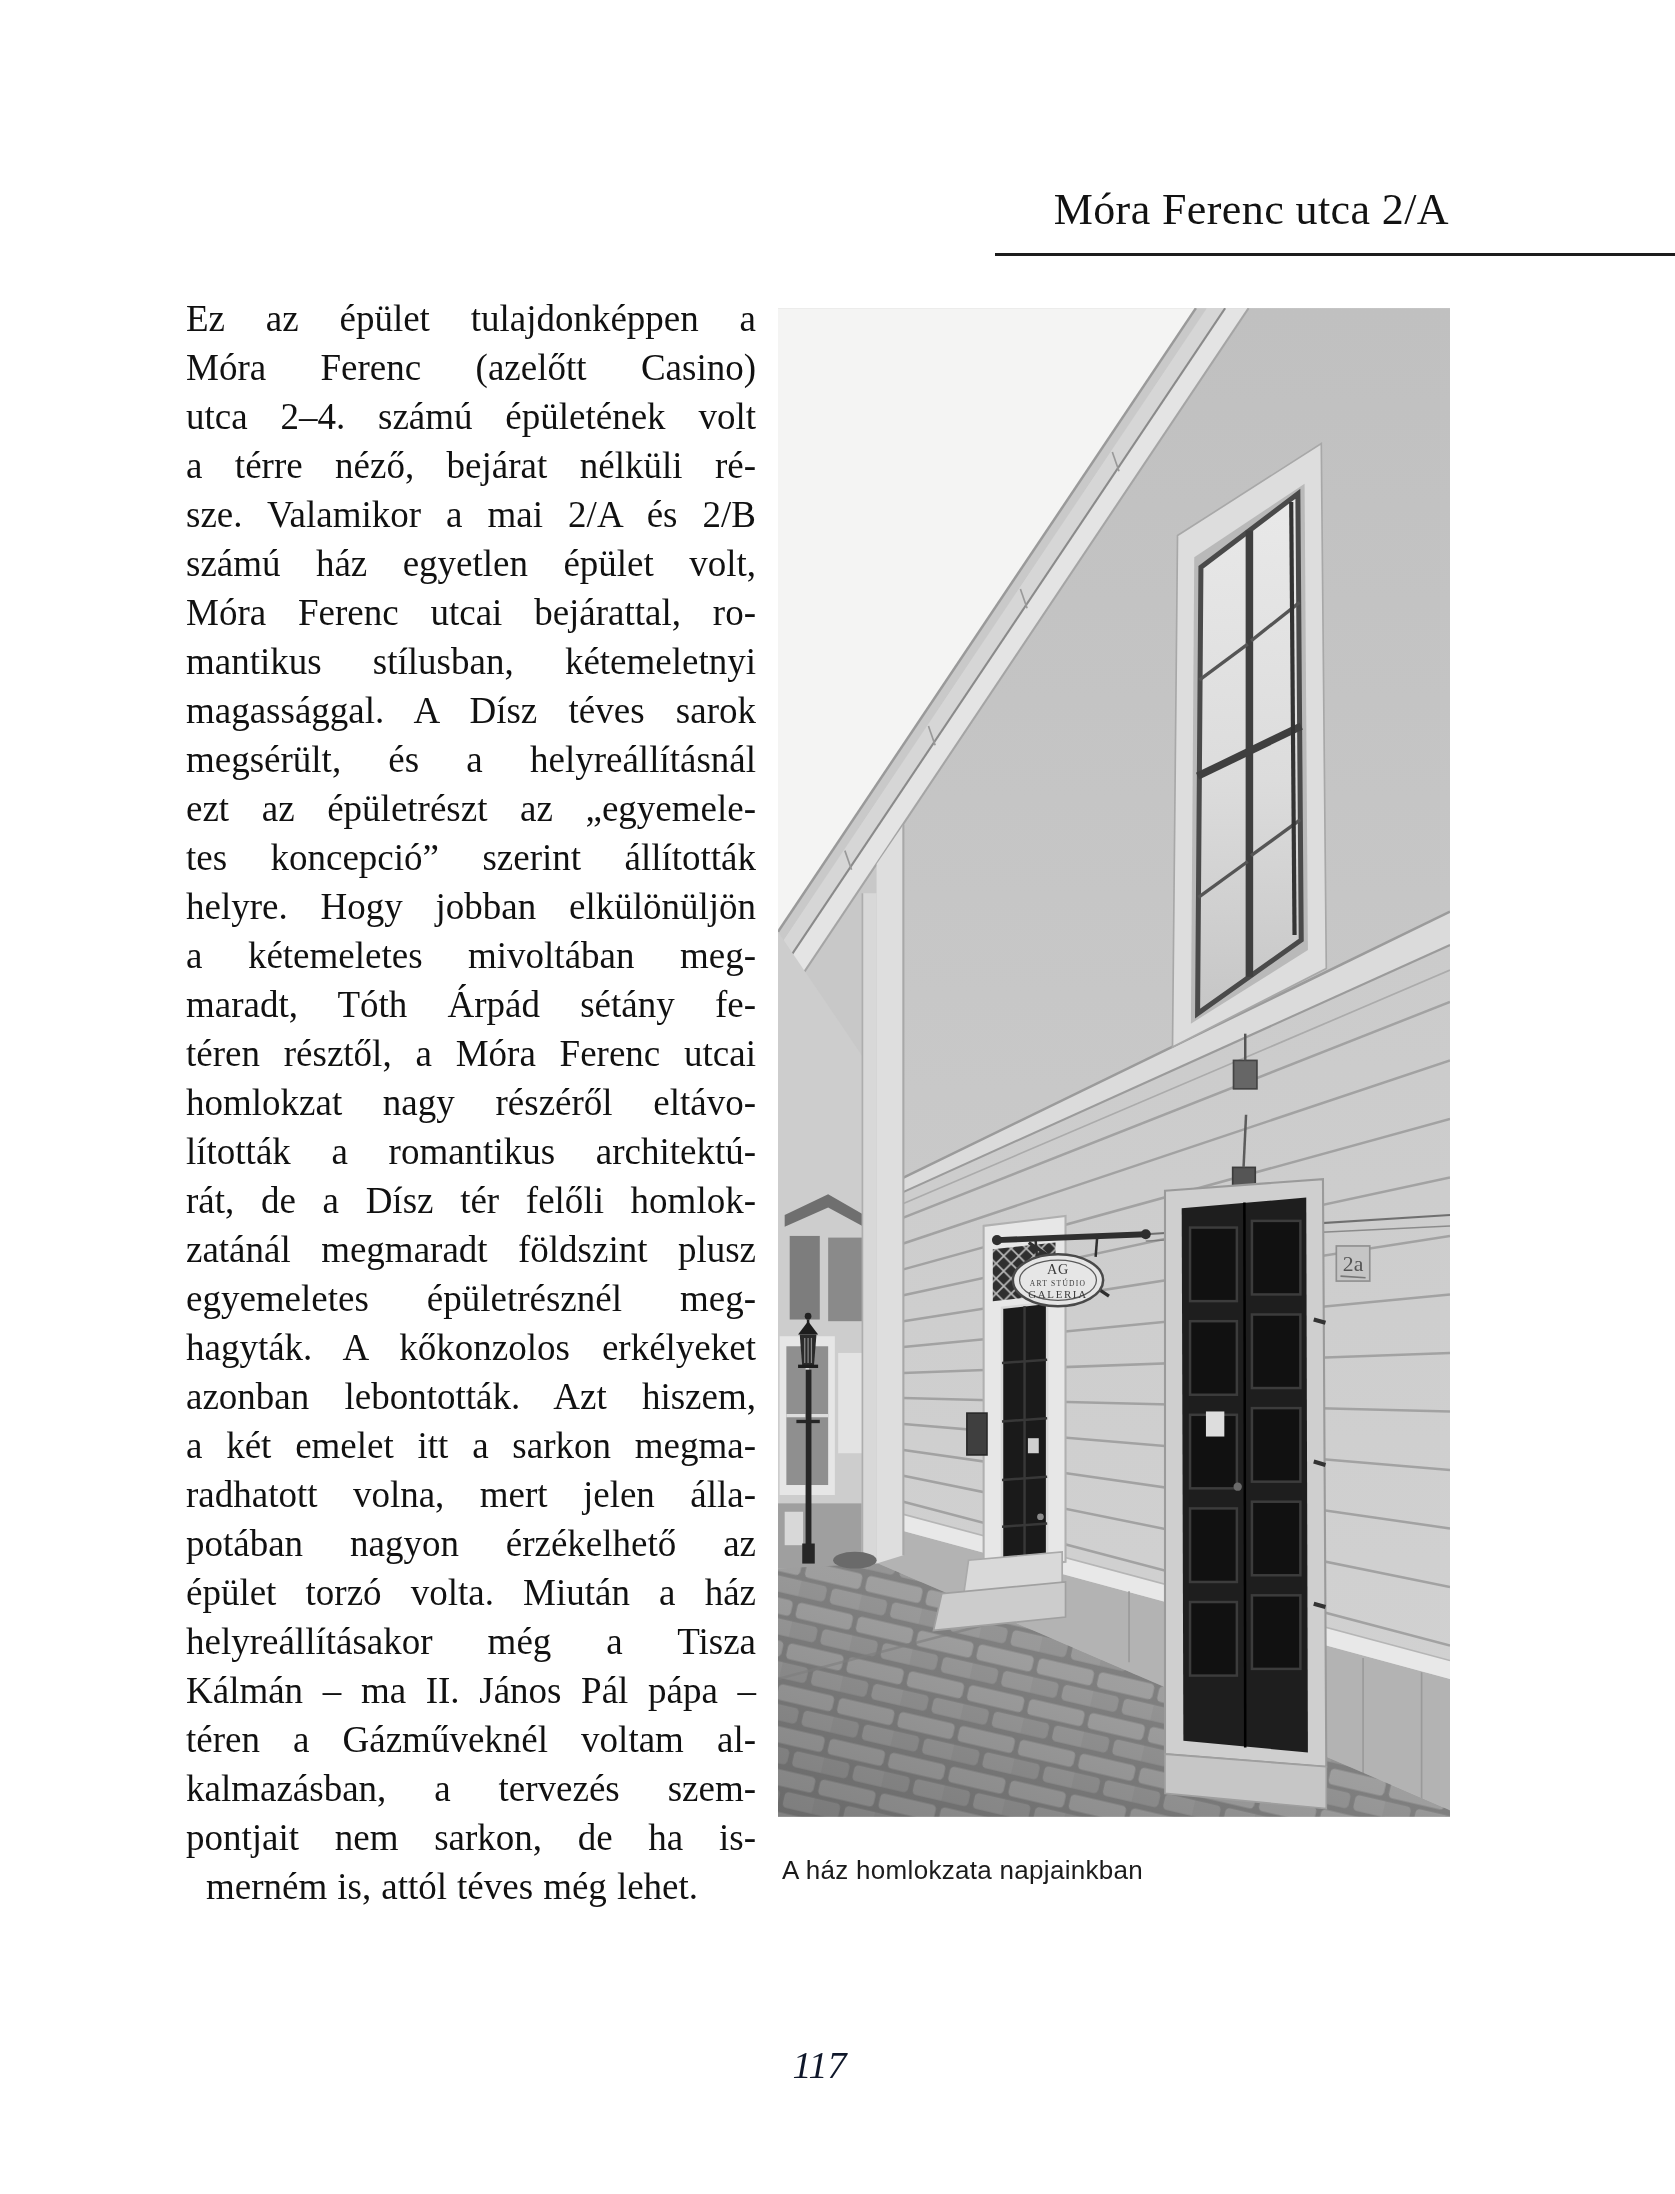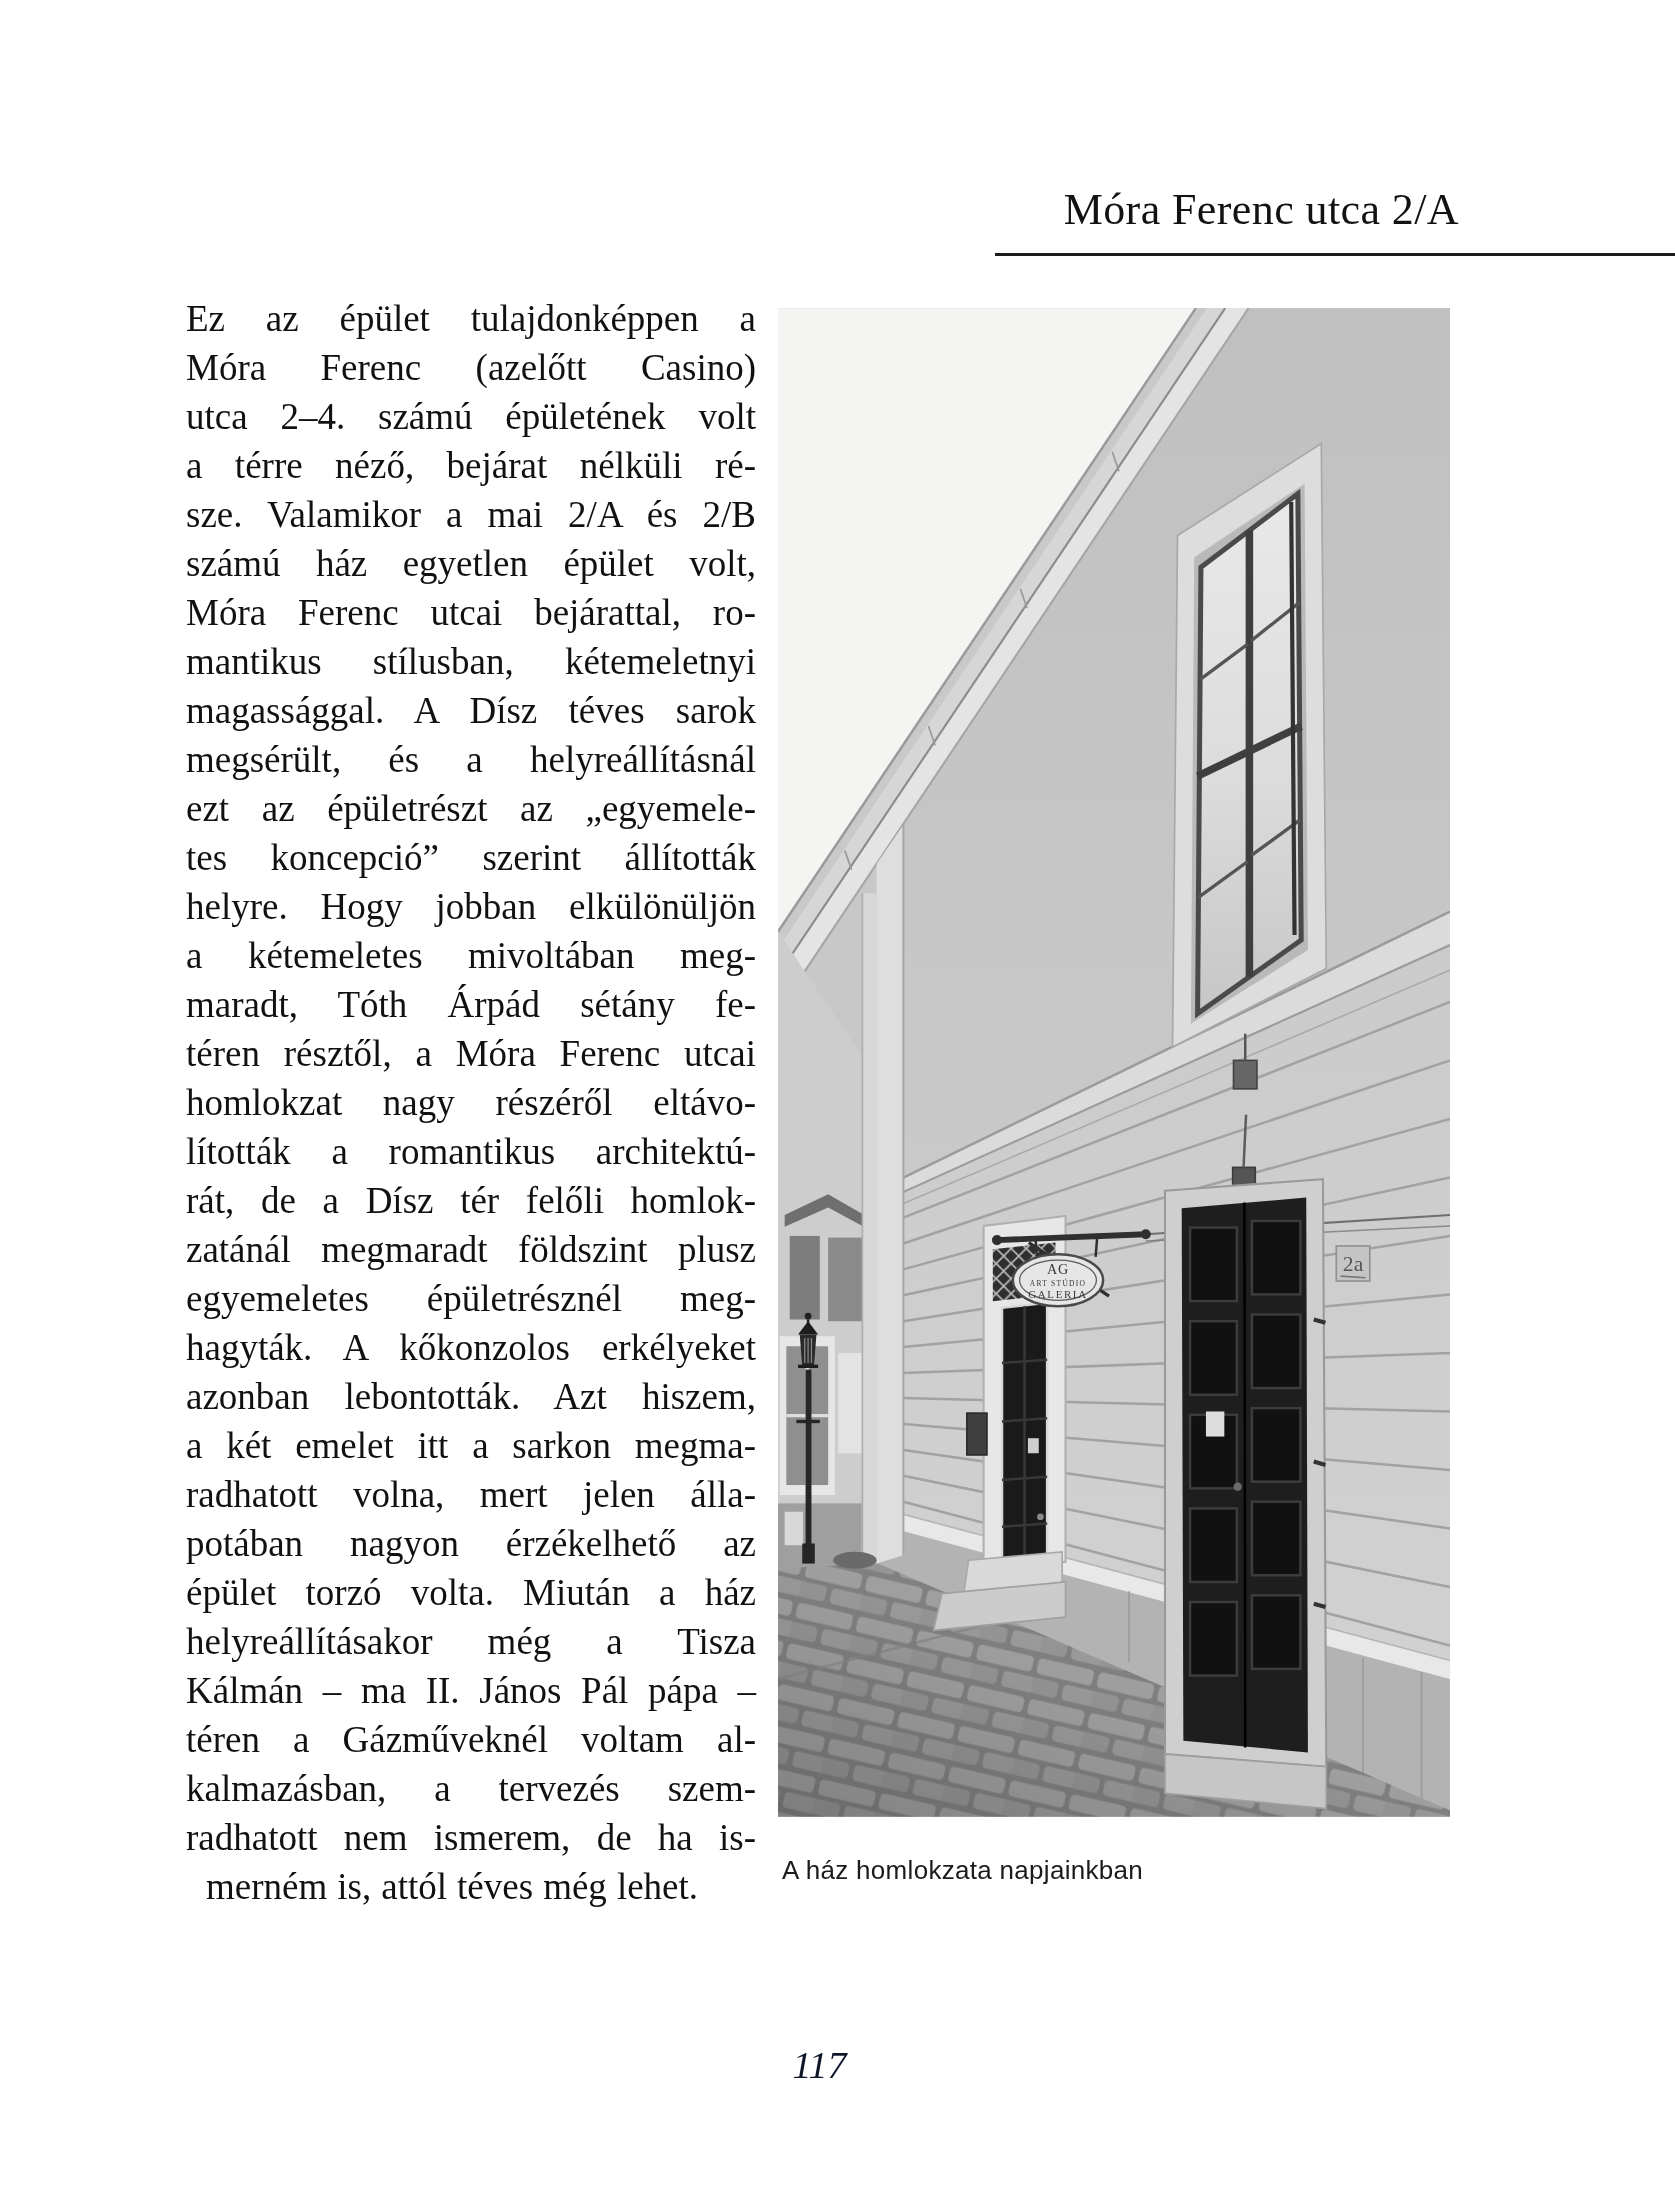--- a/index.html
+++ b/index.html
@@ -1,21 +1,21 @@
 <!DOCTYPE html>
 <html style="font-size:13.4px"><head>
 <meta charset="utf-8">
 <style>
   html,body{margin:0;padding:0;}
   body{
     width:1676px;height:2194px;position:relative;background:#ffffff;
     font-family:"Liberation Serif", serif;overflow:hidden;
   }
   .page-title{
-    position:absolute;top:184px;right:217px;
+    position:absolute;top:184px;right:227px;
     font-size:44px;color:#121212;letter-spacing:0.4px;white-space:nowrap;text-align:right;
   }
   .title-rule{
     position:absolute;top:253px;left:995px;width:681px;height:2.5px;background:#1c1c1c;
   }
   .body-column{
     position:absolute;left:186px;top:294px;width:570px;
     font-size:37px;color:#111;
   }
   .body-column .line{
@@ -69,21 +69,21 @@
     <div class="line">hagyták. A kőkonzolos erkélyeket</div>
     <div class="line">azonban lebontották. Azt hiszem,</div>
     <div class="line">a két emelet itt a sarkon megma-</div>
     <div class="line">radhatott volna, mert jelen álla-</div>
     <div class="line">potában nagyon érzékelhető az</div>
     <div class="line">épület torzó volta. Miután a ház</div>
     <div class="line">helyreállításakor még a Tisza</div>
     <div class="line">Kálmán – ma II. János Pál pápa –</div>
     <div class="line">téren a Gázműveknél voltam al-</div>
     <div class="line">kalmazásban, a tervezés szem-</div>
-    <div class="line">radhatott nem ismerem, de ha is-</div>
+    <div class="line">pontjait nem sarkon, de ha is-</div>
     <div class="line">merném is, attól téves még lehet.</div>
   </div>
 
 <div class="photo-wrap">
 <svg viewBox="0 0 804 1805" width="672" height="1509">
   <defs>
     <linearGradient id="wallGradU" x1="0" y1="0" x2="0" y2="1">
       <stop offset="0" stop-color="#c0c0c0"></stop>
           <stop offset="1" stop-color="#c9c9c9"></stop>
     </linearGradient>

